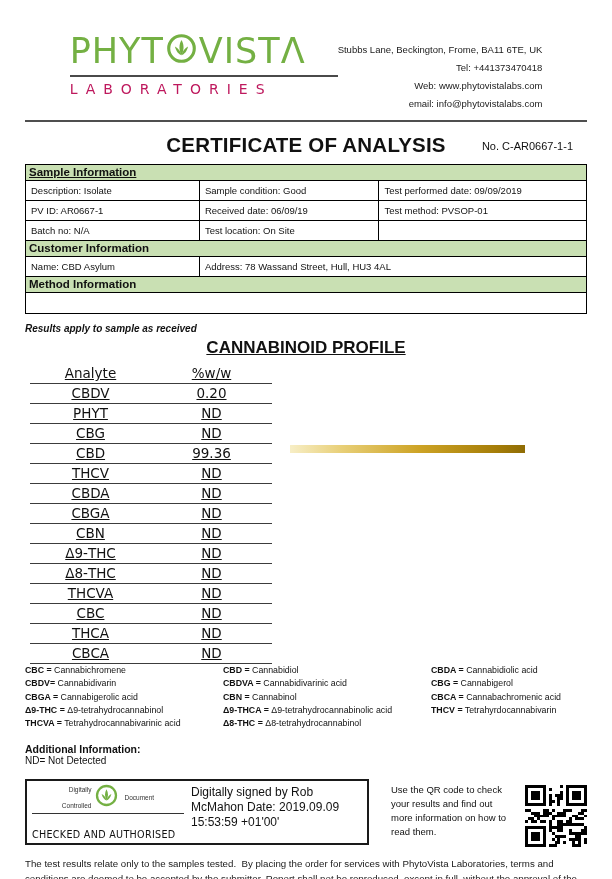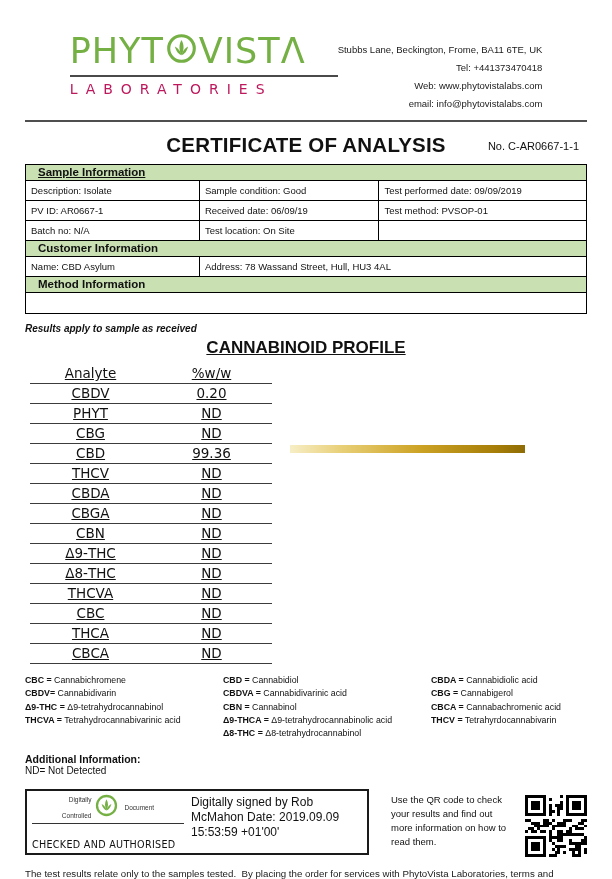--- a/index.html
+++ b/index.html
@@ -15,40 +15,40 @@
   .brand{ display:flex; align-items:center; color:#74b043; font-size:35px; font-weight:400;
           letter-spacing:1px; line-height:1; padding-bottom:5px; font-family:"DejaVu Sans", sans-serif; }
   .brand .leaf-o{ margin:0 2px; }
   .logo-sub{ border-top:2px solid #4a4a4a; padding-top:4px; font-size:14px; letter-spacing:8px;
              color:#be185d; font-family:"DejaVu Sans", sans-serif; white-space:nowrap; }
   .contact{ text-align:right; font-size:9.5px; line-height:1.9; color:#1a1a1a; margin-top:8px; }
   .header-rule{ border:0; border-bottom:2px solid #4f4f4f; margin-top:7px; }
   
   .title-row{ position:relative; text-align:center; margin-top:11px; height:24px; }
   .doc-title{ font-size:20.5px; font-weight:bold; letter-spacing:0.2px; display:inline-block; }
-  .cert-no{ position:absolute; right:8px; top:7px; font-size:11px; }
+  .cert-no{ position:absolute; right:14px; top:7px; font-size:11px; }
   
   table.info{ width:100%; border-collapse:collapse; table-layout:fixed; }
   table.info + table.info{ margin-top:-1px; }
   table.info td{ border:1px solid #000; font-size:9.5px; padding:4px 5px; vertical-align:top; }
-  table.info tr.bar td{ background:#c9e0b3; font-weight:bold; font-size:11.5px; padding:1px 12px 2px; }
+  table.info tr.bar td{ background:#c9e0b3; font-weight:bold; font-size:11.5px; padding:1px 3px 2px; }
   .u{ text-decoration:underline; }
   .method-empty{ height:21px; }
   
   .results-note{ margin-top:9px; font-size:10px; font-style:italic; font-weight:bold; }
   .profile-title{ text-align:center; font-size:17px; font-weight:bold; margin-top:4px;text-decoration:underline; }
   .profile-wrap{ position:relative; margin-top:6px; }
   table.analyte{ border-collapse:collapse; width:242px; margin-left:5px; table-layout:fixed;
                  font-family:"DejaVu Sans", sans-serif;text-decoration:underline; }
   table.analyte td{ border-bottom:1px solid #3c3c3c; text-align:center; font-size:13.5px;
                     height:19px; line-height:19px; padding:0; white-space:nowrap; }
   .gold-bar{ position:absolute; left:265px; top:81px; width:235px; height:8px;
              background:linear-gradient(90deg,#f7eec6 0%,#e8cf77 22%,#cda325 55%,#a57d08 88%,#8f6c05 100%); }
   
-  .legend{ margin-top:10px; display:grid; grid-template-columns:198px 208px 1fr; font-size:8.8px; }
+  .legend{ display:grid; grid-template-columns:198px 208px 1fr; font-size:8.8px; }
   .legend div{ line-height:13.3px; white-space:nowrap; }
   .legend .abbr{ font-weight:bold; }
   .additional{ margin-top:12px; font-size:10.5px; font-weight:bold; }
   .nd-note{ margin-top:0; font-size:10px; }
   
   .sig-row{ margin-top:13px; display:flex; align-items:flex-start; }
   .sig-box{ width:350px; height:66px; border:2px solid #1a1a1a; display:flex; padding:4px 5px; }
   .stamp{ width:152px; display:flex; flex-direction:column; justify-content:center; }
   .stamp-top{ display:flex; align-items:center; justify-content:center; }
   .stamp-side{ display:flex; flex-direction:column; gap:9px; font-size:6.5px; color:#333; text-align:right; }
@@ -222,20 +222,21 @@
           </tr>
     </tbody>
       </table>
     <div class="gold-bar" style="background: linear-gradient(90deg, rgb(247, 238, 198) 0%, rgb(232, 207, 119) 22%, rgb(205, 163, 37) 55%, rgb(165, 125, 8) 88%, rgb(143, 108, 5) 100%);"></div>
   </div>
 
   <div class="legend">
     <div>
       <div><span class="abbr">CBC =</span> <span>Cannabichromene</span></div>
       <div><span class="abbr">CBDV=</span> <span>Cannabidivarin</span></div>
+      <div><span class="abbr">CBGA =</span> <span>Cannabigerolic acid</span></div>
       <div><span class="abbr">Δ9-THC =</span> <span>Δ9-tetrahydrocannabinol</span></div>
       <div><span class="abbr">THCVA =</span> <span>Tetrahydrocannabivarinic acid</span></div>
     </div>
     <div>
       <div><span class="abbr">CBD =</span> <span>Cannabidiol</span></div>
       <div><span class="abbr">CBDVA =</span> <span>Cannabidivarinic acid</span></div>
       <div><span class="abbr">CBN =</span> <span>Cannabinol</span></div>
       <div><span class="abbr">Δ9-THCA =</span> <span>Δ9-tetrahydrocannabinolic acid</span></div>
       <div><span class="abbr">Δ8-THC =</span> <span>Δ8-tetrahydrocannabinol</span></div>
     </div>

